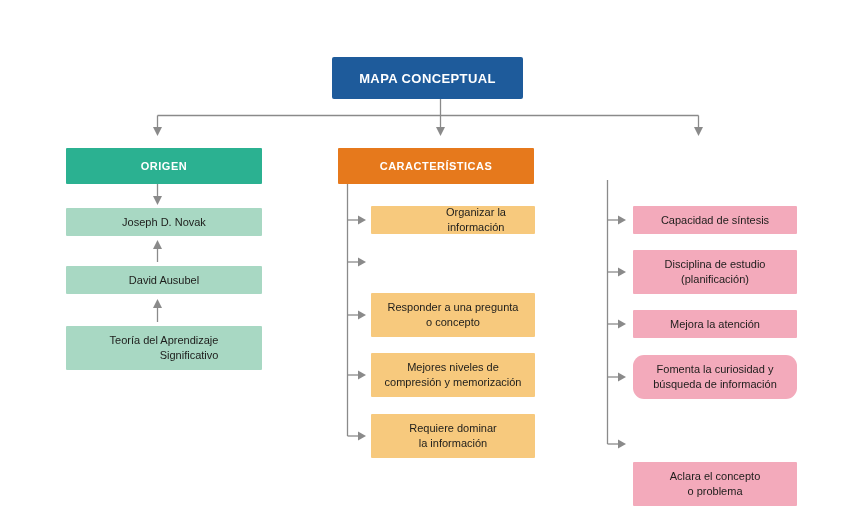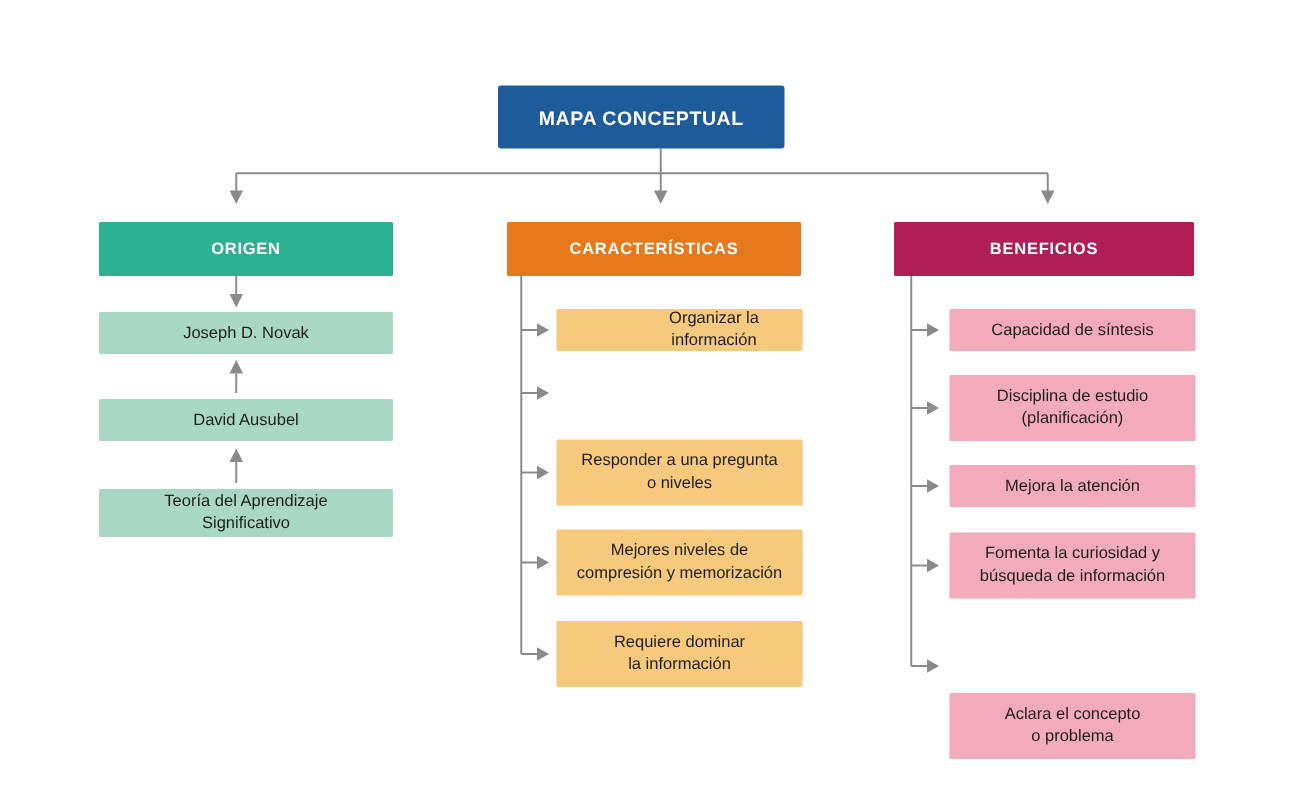--- a/index.html
+++ b/index.html
@@ -58,32 +58,32 @@
     white-space:pre-line;
     border-radius:1px;
   }
   .item.origen{left:66px;width:196px;background:var(--c-origen_item_bg);}
   .item.caracteristicas{left:371px;width:164px;background:var(--c-caracteristicas_item_bg);}
   .item.beneficios{left:633px;width:164px;background:var(--c-beneficios_item_bg);}
 
   
   .o1{top:208px;height:28px;}
   .o2{top:266px;height:28px;}
-  .o3{top:326px;height:32px;}
+  .o3{top:326px;height:44px;text-align:right;}
   
   .c1{top:206px;height:28px;padding-left:46px;}
   .c2{top:248px;height:28px;}
   .c3{top:293px;height:44px;}
   .c4{top:353px;height:44px;}
   .c5{top:414px;height:44px;}
   
   .b1{top:206px;height:28px;text-align:right;}
   .b2{top:250px;height:44px;}
   .b3{top:310px;height:28px;}
-  .b4{top:355px;height:44px;}
+  .b4{top:355px;height:44px;border-radius:11px;}
   .b5{top:421px;height:44px;margin-top:41px;}
 </style>
 </head>
 <body>
 
 <div class="canvas">
 
   <svg class="connectors" viewBox="0 0 866 527" aria-hidden="true">
 
     <g>
@@ -132,30 +132,29 @@
       <polygon class="heads" points="618,372.5 618,381.5 626,377"></polygon>
       <path class="lines" d="M607.5 444 H618"></path>
       <polygon class="heads" points="618,439.5 618,448.5 626,444"></polygon>
     </g>
   </svg>
 
   <div class="box root-node">MAPA CONCEPTUAL</div>
 
   <div class="box col-header hdr-origen">ORIGEN</div>
   <div class="box col-header hdr-caracteristicas">CARACTERÍSTICAS</div>
-  <div class="box col-header hdr-beneficios">BENEFICIOS</div>
 
   <div class="box item origen o1">Joseph D. Novak</div>
   <div class="box item origen o2">David Ausubel</div>
   <div class="box item origen o3">Teoría del Aprendizaje
 Significativo</div>
 
   <div class="box item caracteristicas c1">Organizar la información</div>
   <div class="box item caracteristicas c3">Responder a una pregunta
-o niveles</div>
+o concepto</div>
   <div class="box item caracteristicas c4">Mejores niveles de
 compresión y memorización</div>
   <div class="box item caracteristicas c5">Requiere dominar
 la información</div>
 
   <div class="box item beneficios b1">Capacidad de síntesis</div>
   <div class="box item beneficios b2">Disciplina de estudio
 (planificación)</div>
   <div class="box item beneficios b3">Mejora la atención</div>
   <div class="box item beneficios b4">Fomenta la curiosidad y

